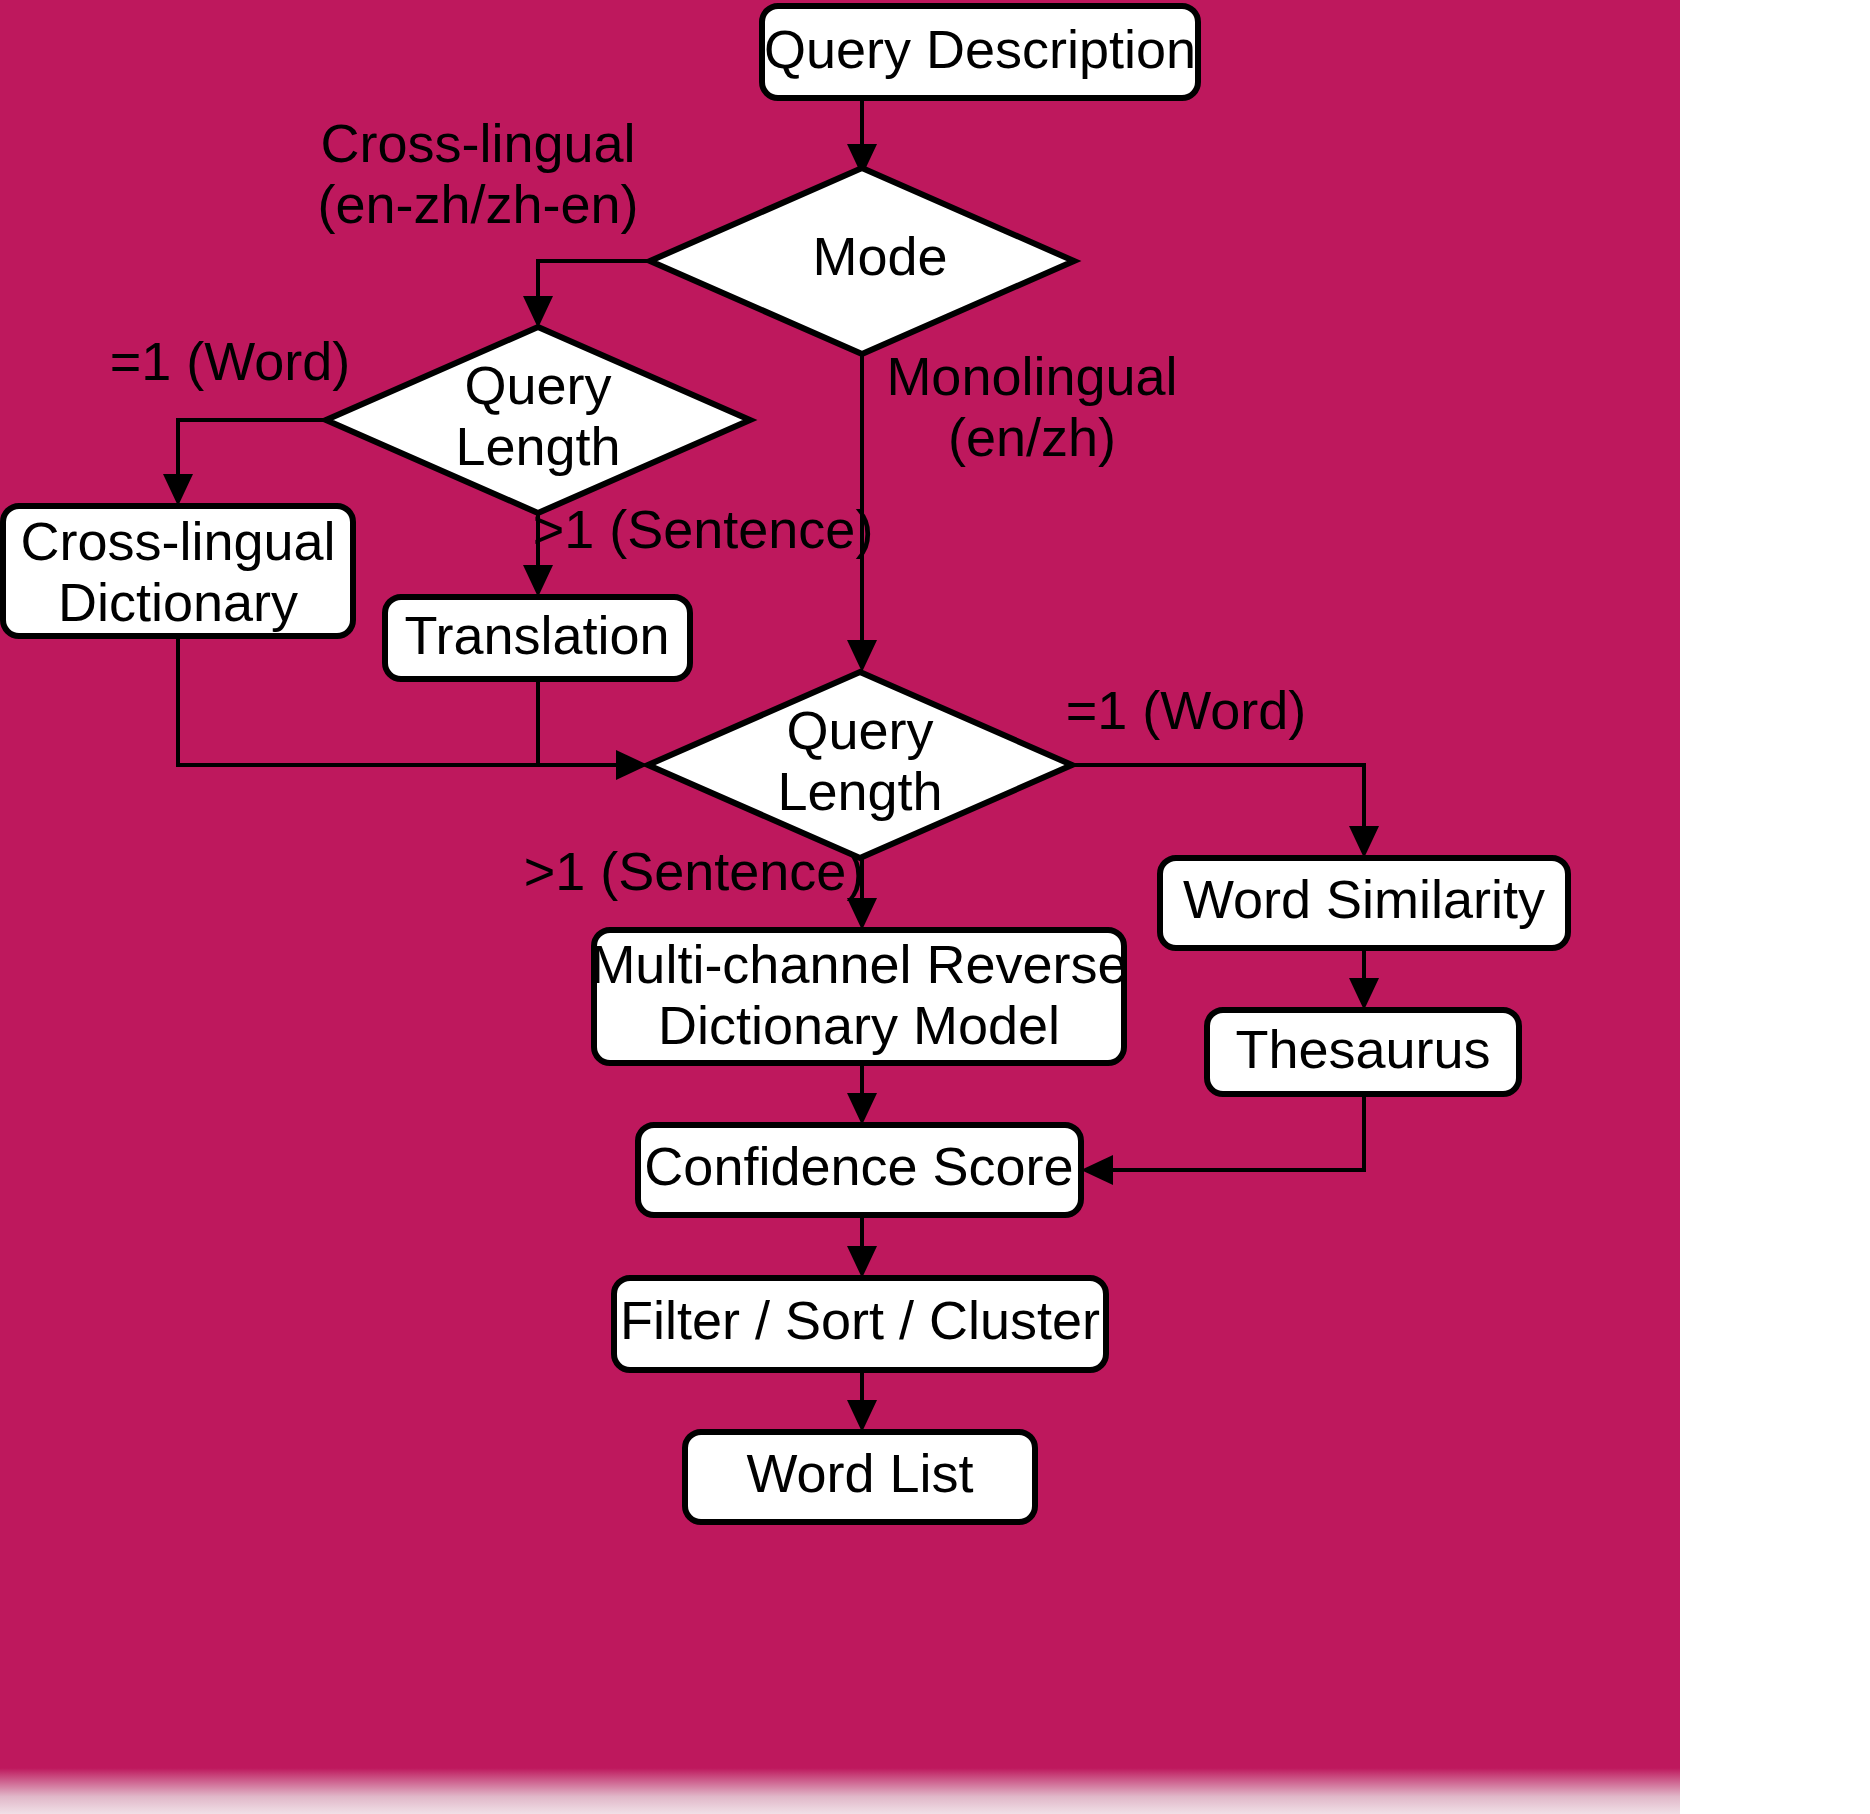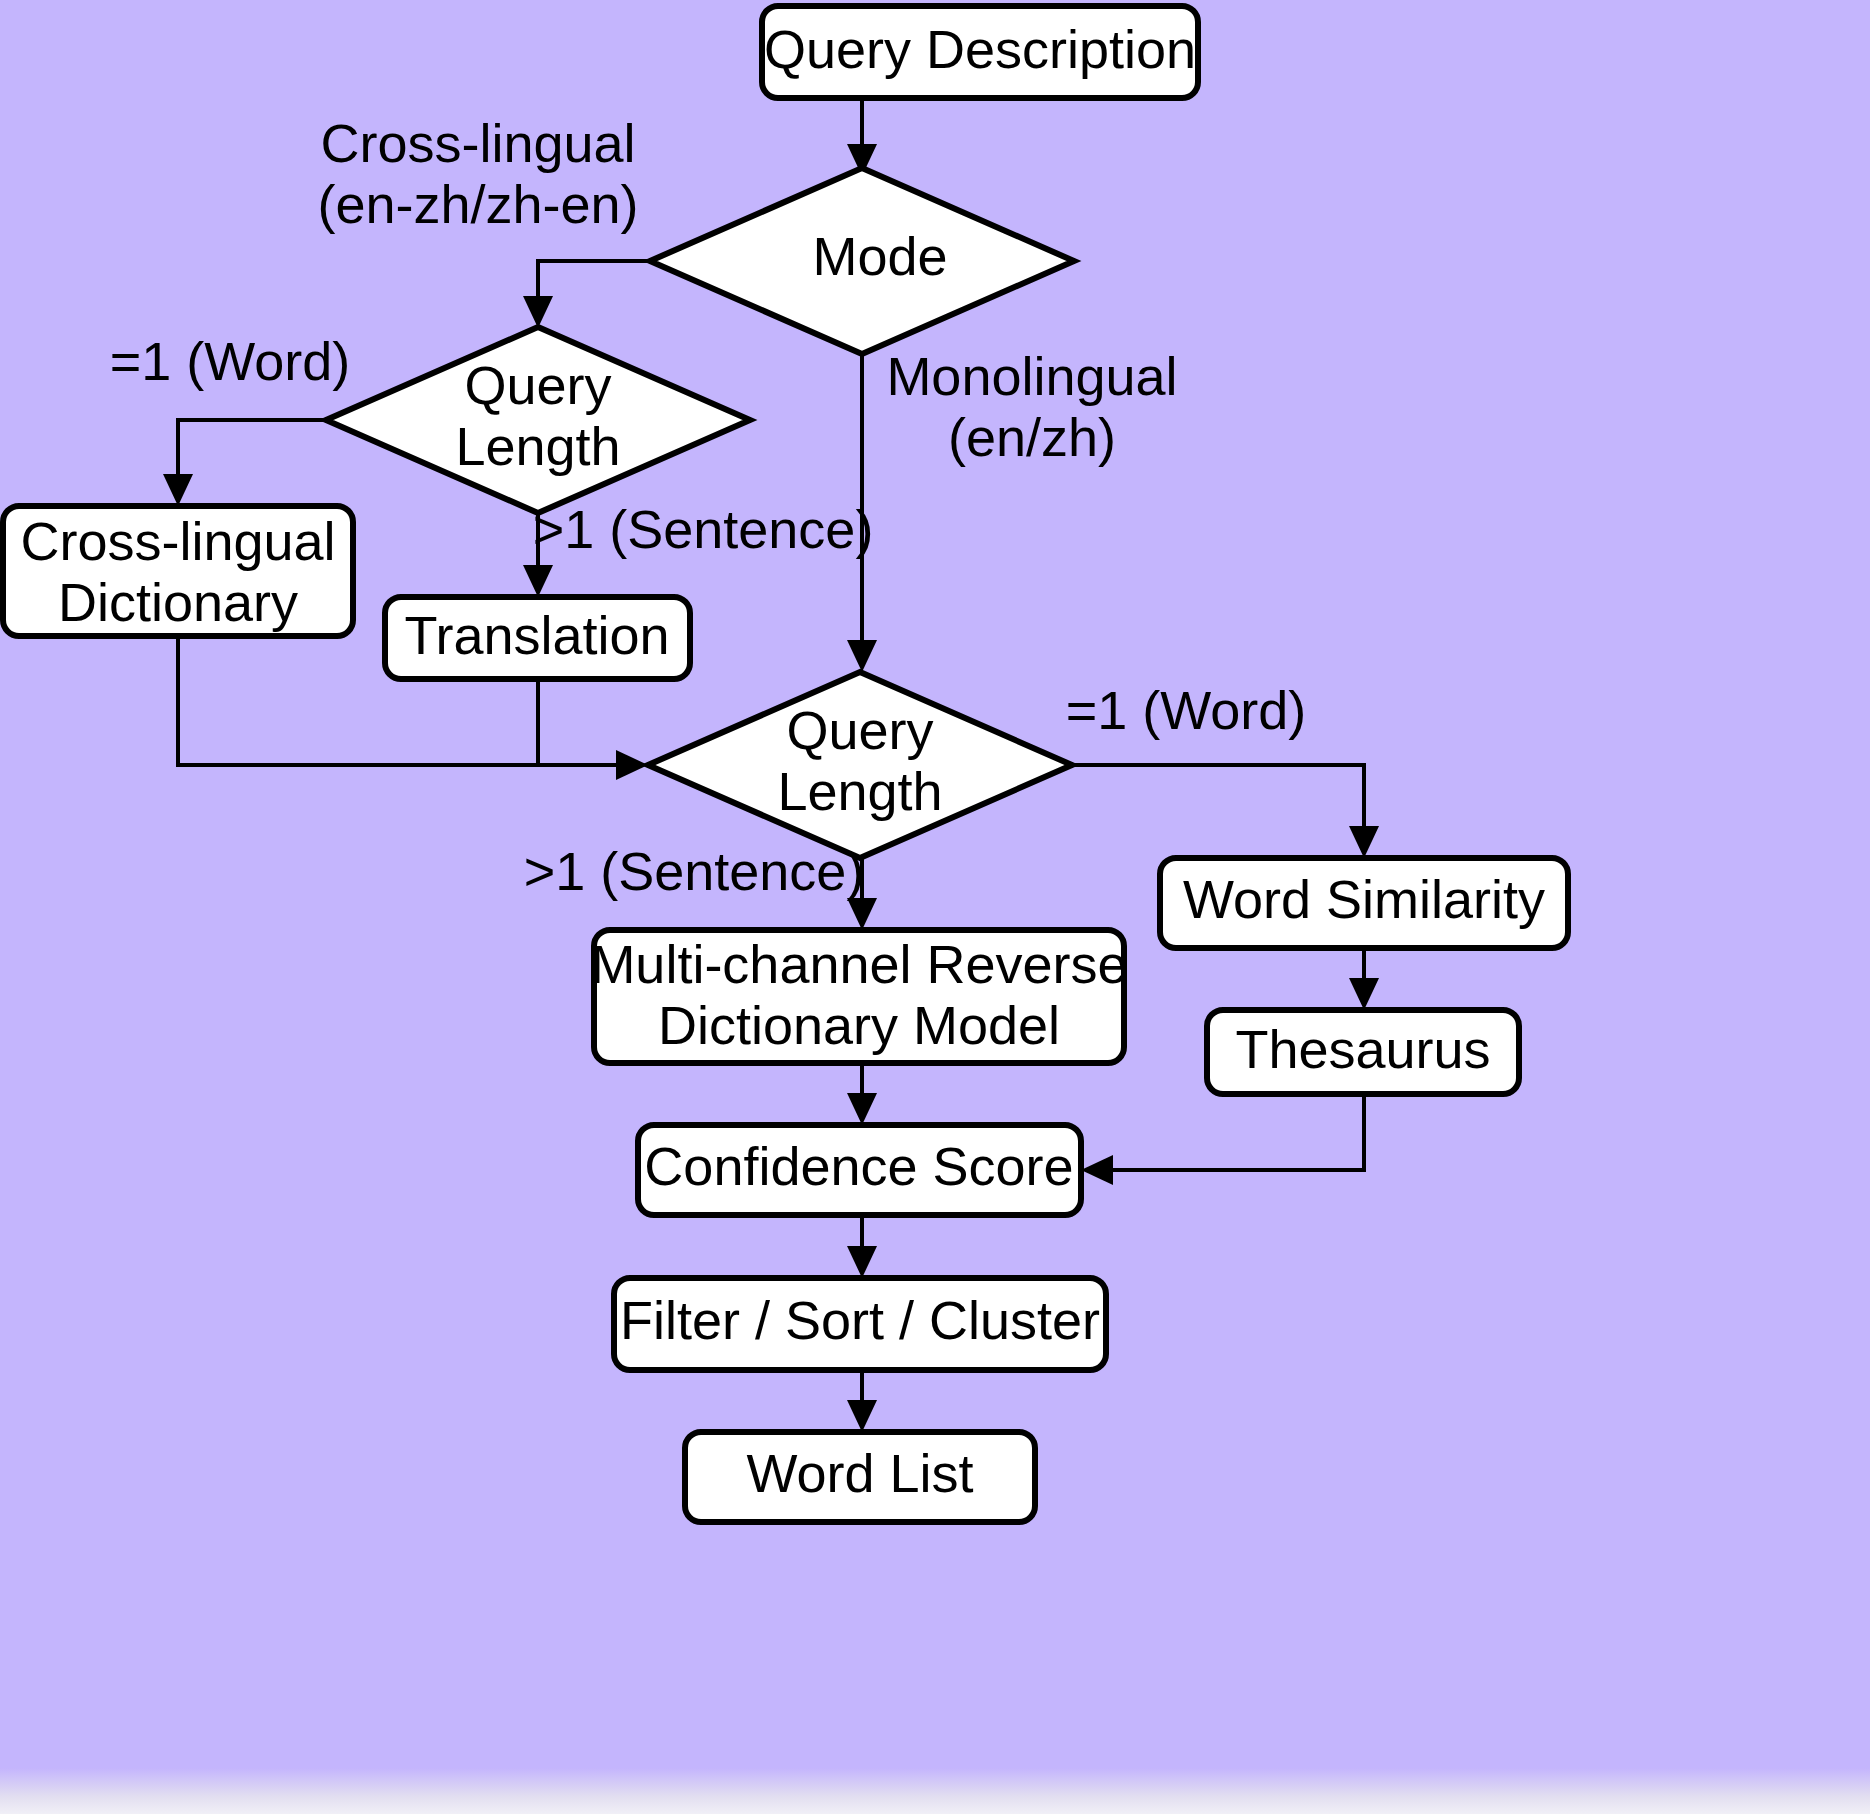--- a/index.html
+++ b/index.html
@@ -5,23 +5,23 @@
   html, body {
     margin: 0;
     padding: 0;
     background: #ffffff;
   }
   body {
     font-family: "Liberation Sans", sans-serif;
   }
   #stage {
     position: relative;
-    width: 1870px;
+    width: 1680px;
     height: 1814px;
-    background: #c4b5fd;
+    background: #be185d;
     overflow: hidden;
   }
   #flow {
     display: block;
     width: 1870px;
     height: 1814px;
   }
   .node-shape {
     fill: #ffffff;
     stroke: #000000;

